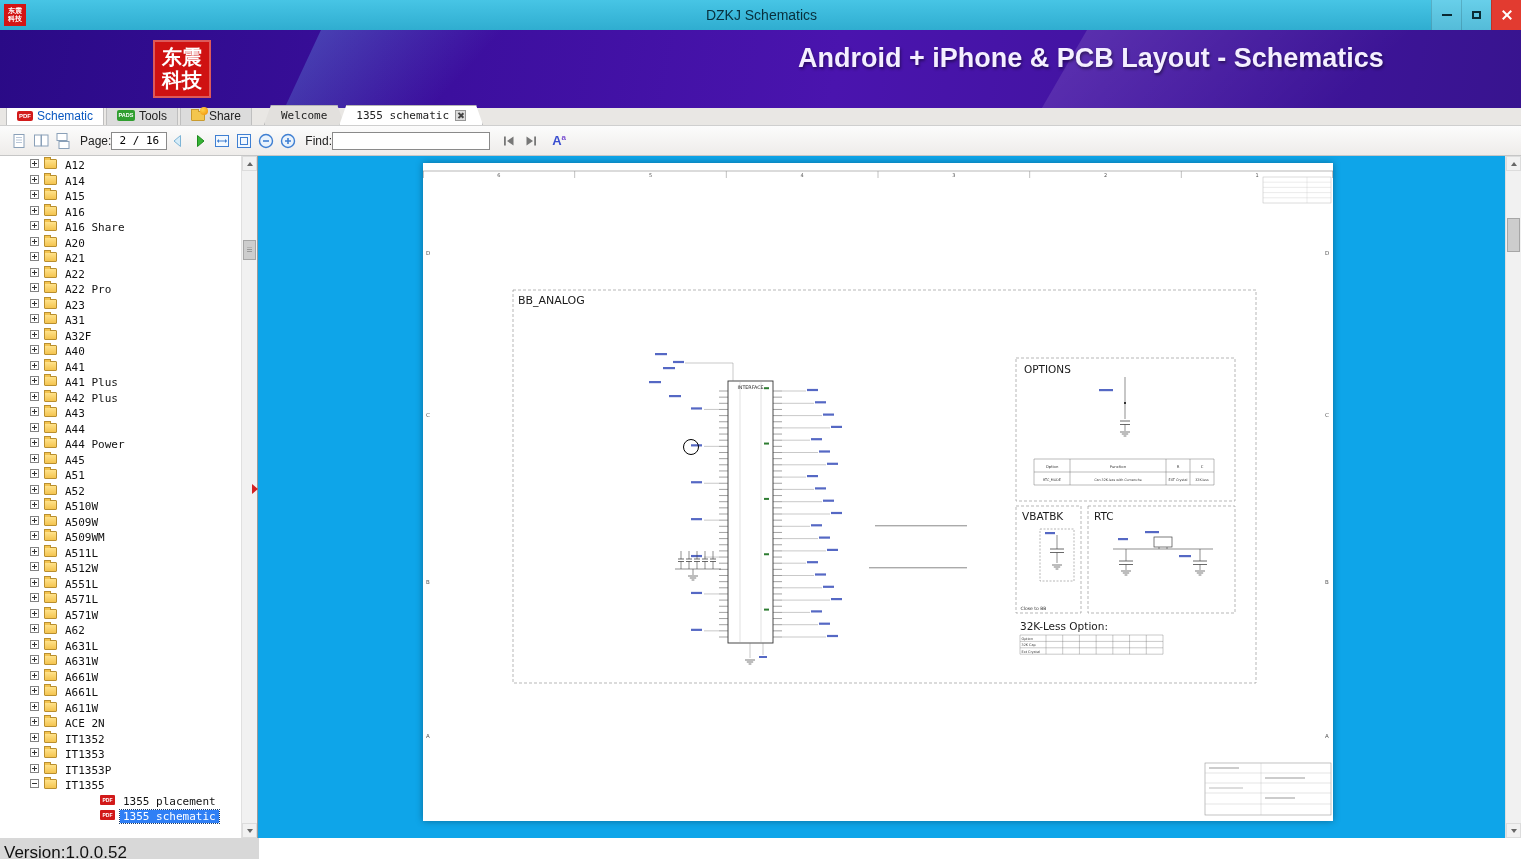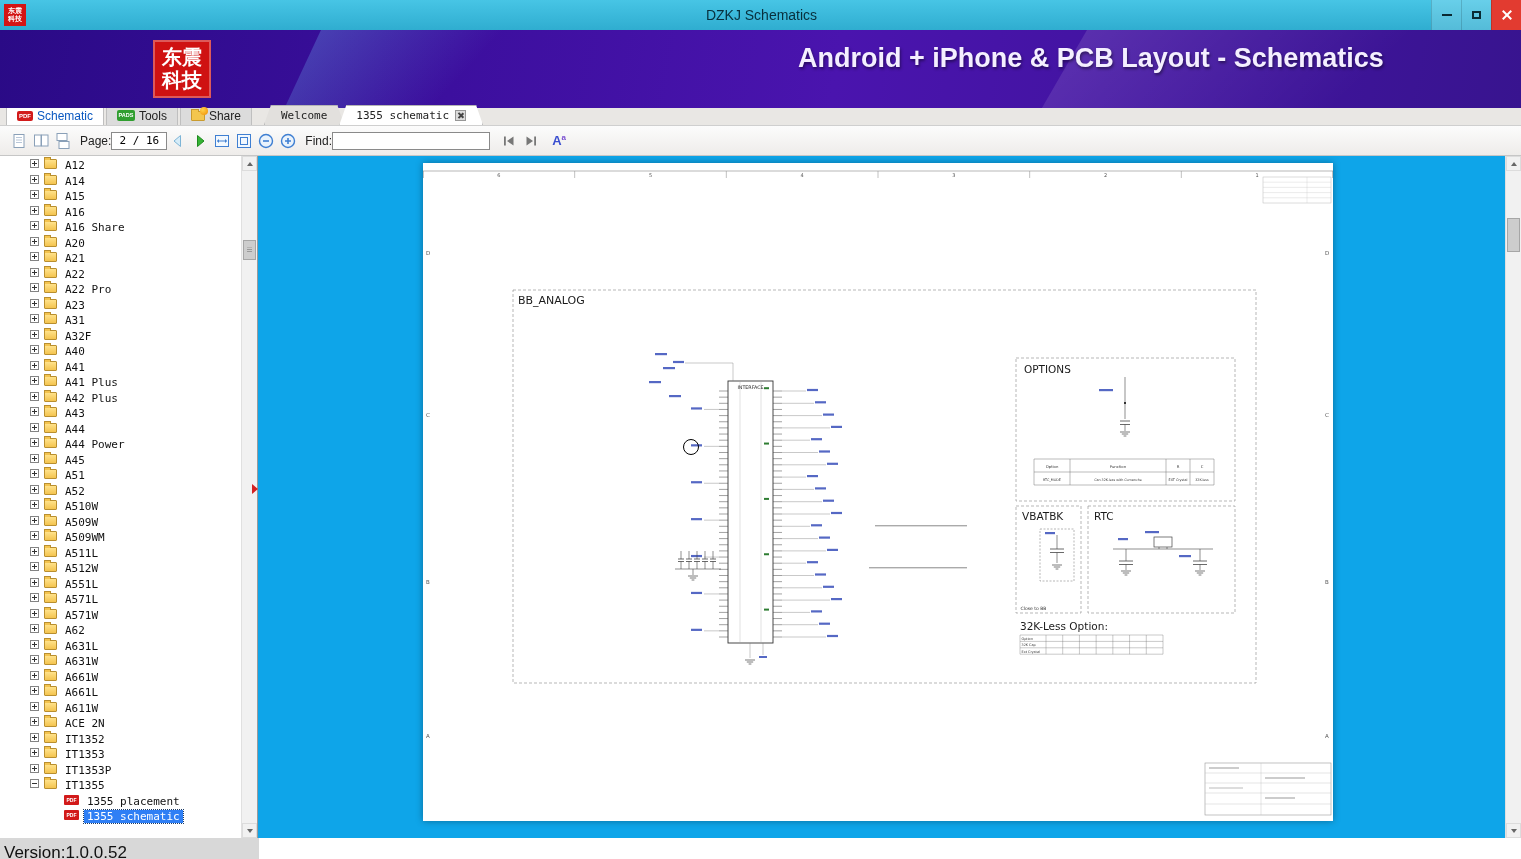--- a/index.html
+++ b/index.html
@@ -51,21 +51,21 @@
   .page-input{width:56px;height:18px;border:1px solid #8a8a8a;font-size:11px;text-align:center;font-family:"DejaVu Sans Mono",monospace;background:#fff}
   .find-input{width:158px;height:18px;border:1px solid #8a8a8a;font-size:11px;padding:0 3px;background:#fff}
   .font-icon{font-size:13px;font-weight:bold;color:#3a4fd0;display:flex;align-items:flex-start;line-height:1}
   .font-icon sup{font-size:8px;color:#7a4fd0}
 
   
   .main{display:flex;height:682px}
   .sidebar{width:258px;background:#fff;border-right:1px solid #9a9a9a;display:flex;position:relative}
   .tree{width:241px;overflow:hidden;padding-top:3px}
   .tree-row{height:15.5px;display:flex;align-items:flex-start;padding-left:30px;font-family:"DejaVu Sans Mono",monospace;font-size:11px;color:#111;white-space:nowrap}
-  .tree-row.child{padding-left:64px}
+  .tree-row.child{padding-left:100px}
   .expander{position:relative;width:9px;height:9px;border:1px solid #848484;background:#fff;margin-right:5px;flex:none}
   .expander::before{content:"";position:absolute;left:1px;top:3px;width:5px;height:1px;background:#333}
   .expander.plus::after{content:"";position:absolute;left:3px;top:1px;width:1px;height:5px;background:#333}
   .f-icon{flex:none;margin-right:5px}
   .f-icon.folder{position:relative;width:13px;height:10px;background:linear-gradient(#ffe28a,#f4c44f);border:1px solid #b98f2f;border-radius:1px}
   .f-icon.folder::before{content:"";position:absolute;left:-1px;top:-3px;width:5px;height:2px;background:#f4c44f;border:1px solid #b98f2f;border-bottom:none}
   .f-icon.pdf{min-width:15px;height:10px;background:#d21a1a;color:#fff;font-size:5px;font-weight:bold;display:flex;align-items:center;justify-content:center;border-radius:1px;font-family:"Liberation Sans",sans-serif}
   .t-label{padding:0 3px;line-height:13px}
   .t-label.selected{background:#2f7ff5;color:#fff;outline:1px dotted #1a3a66}
   .collapse-arrow{position:absolute;right:-1px;top:328px;width:0;height:0;border-left:6px solid #d42222;border-top:5px solid transparent;border-bottom:5px solid transparent;z-index:3}

